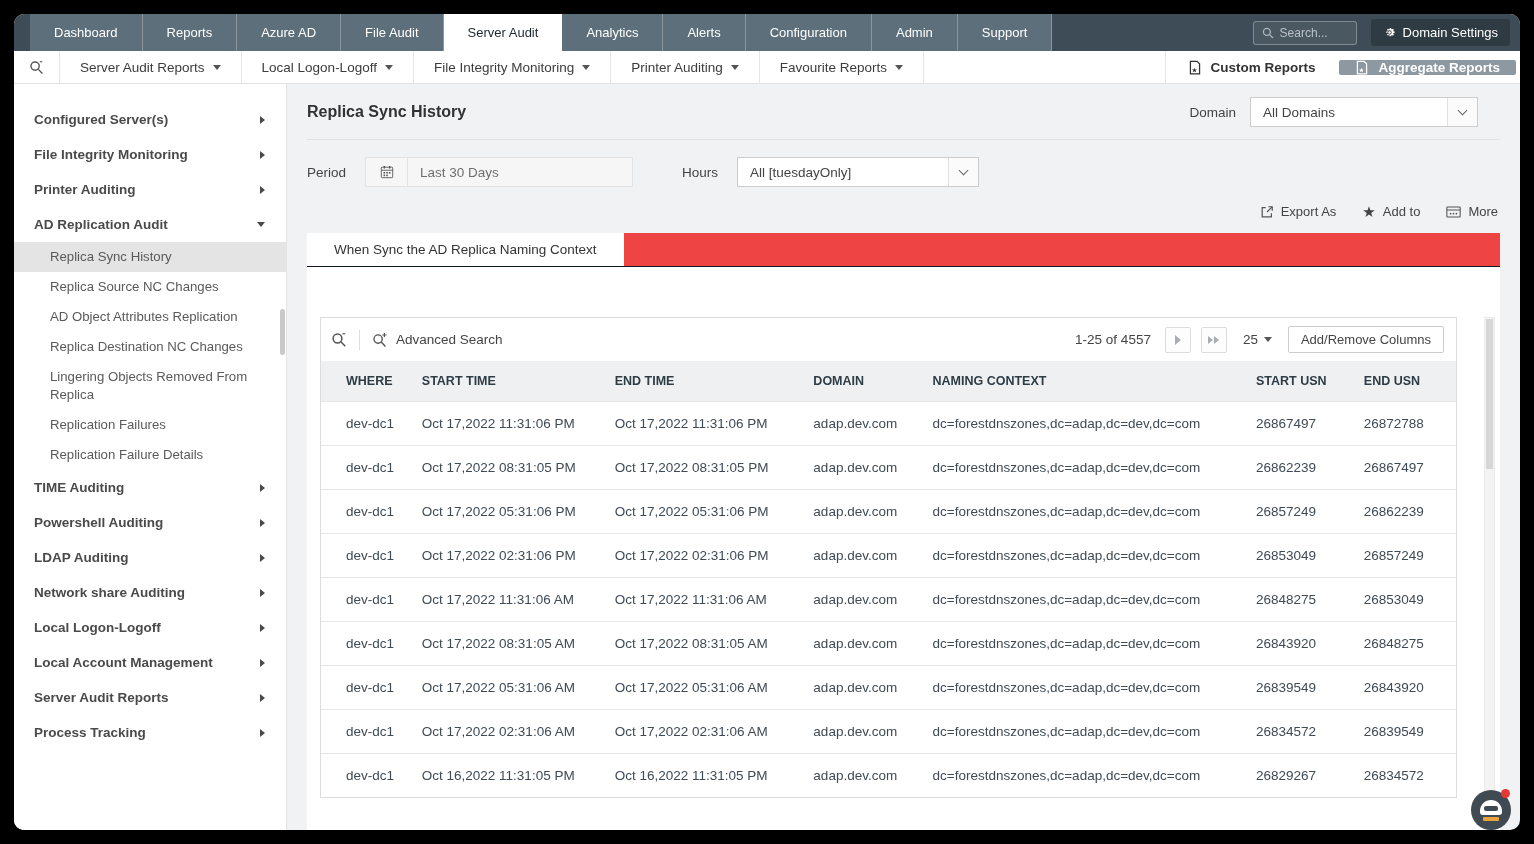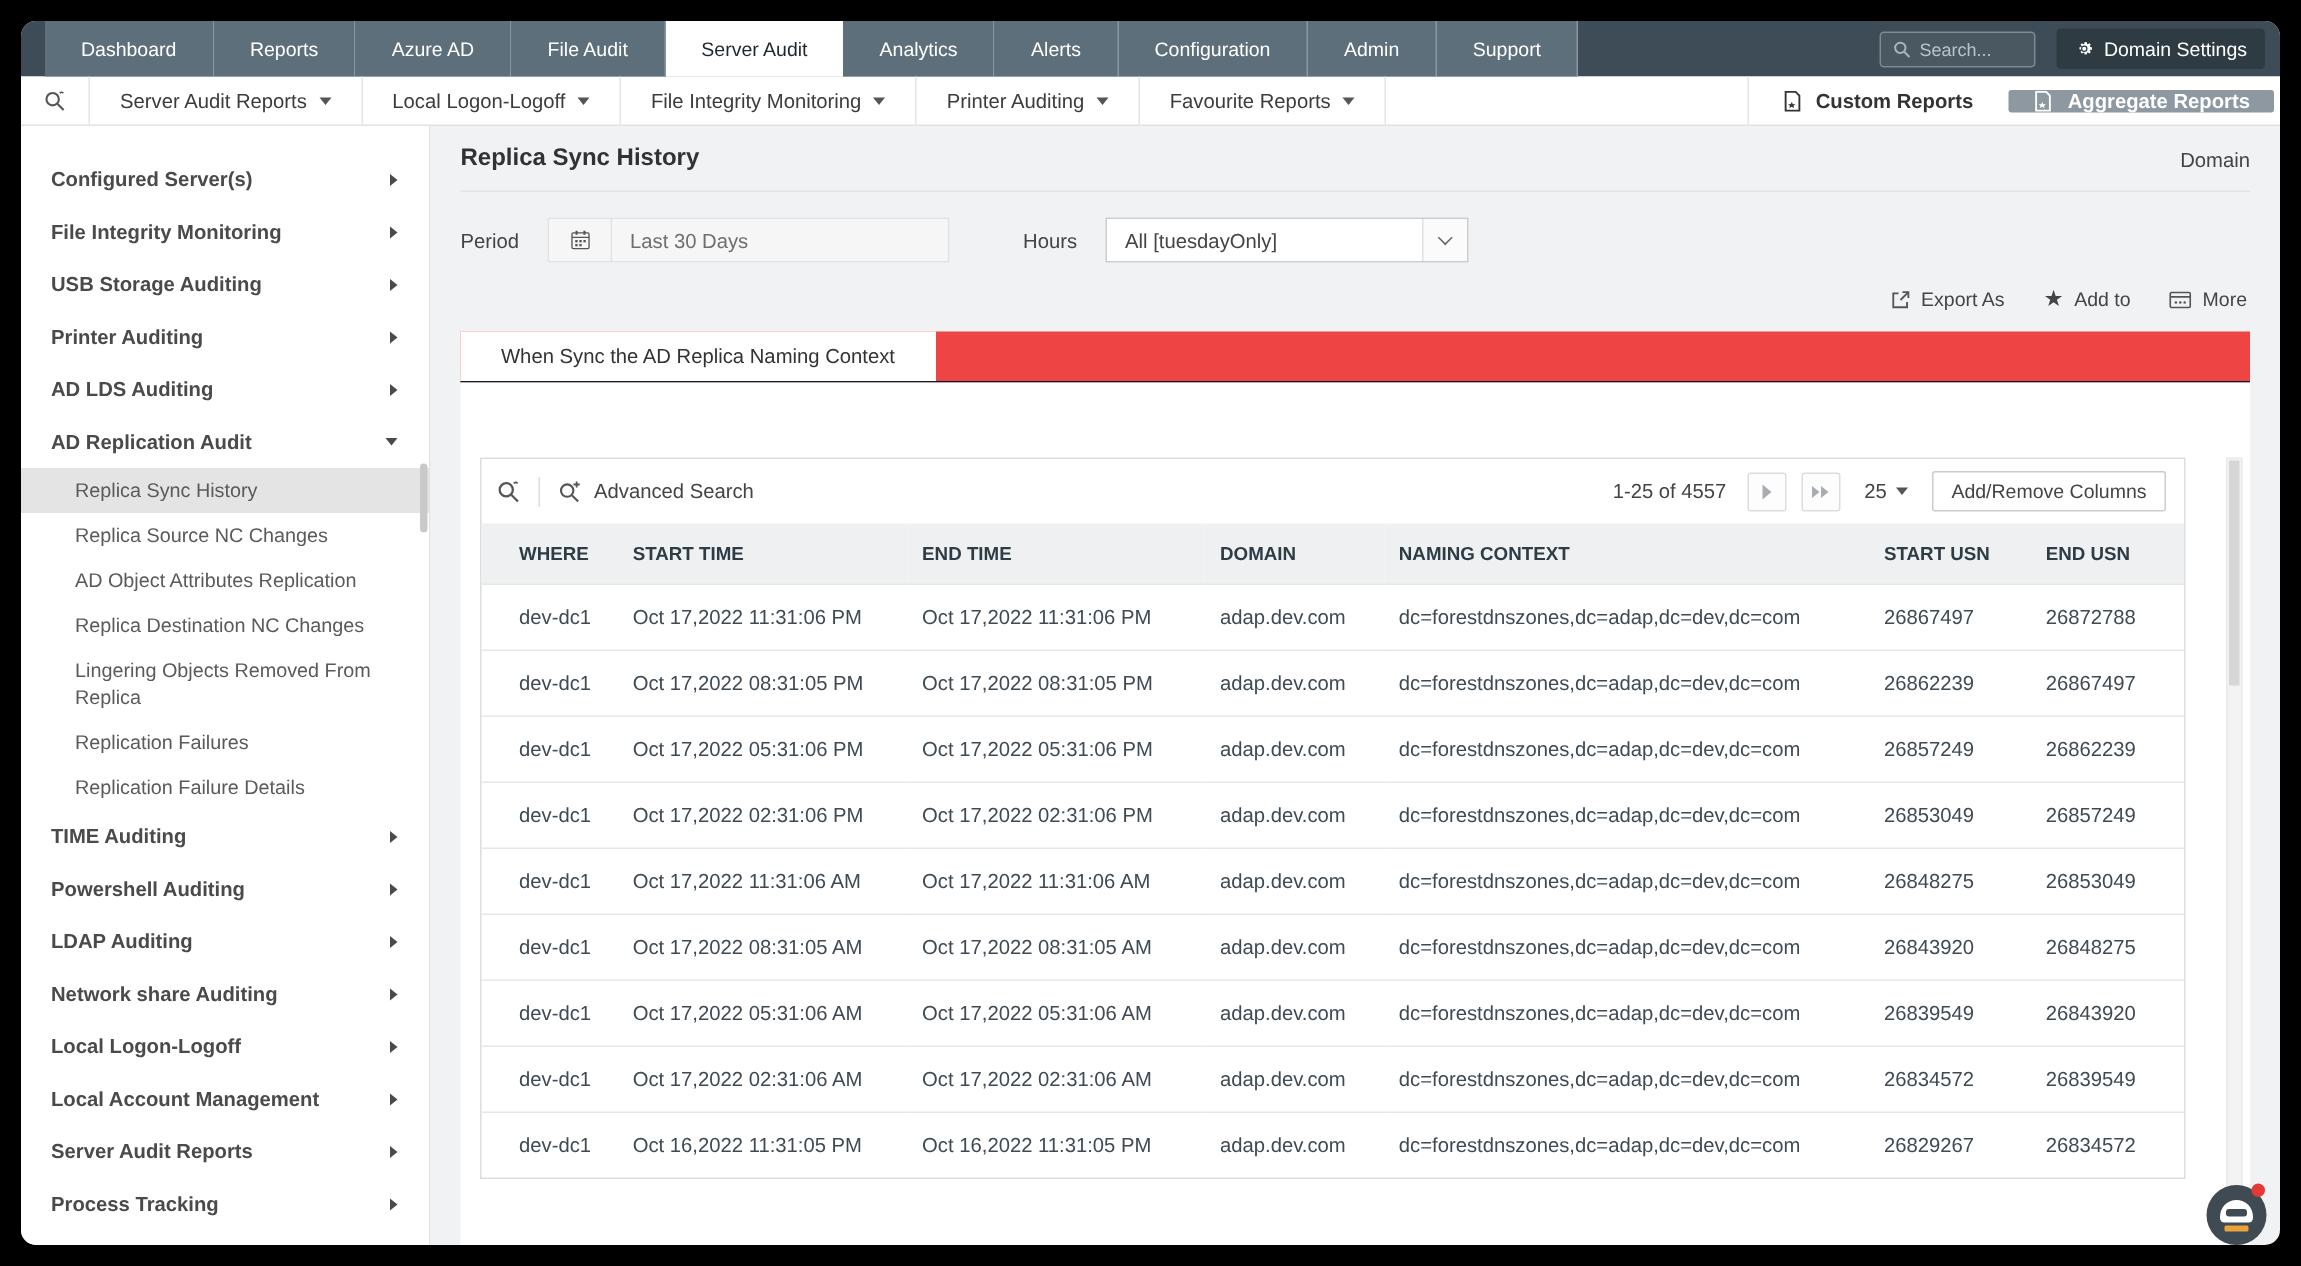--- a/index.html
+++ b/index.html
@@ -181,29 +181,21 @@
       <div class="side-scroll-thumb"></div>
     <div class="side-item">
           <span>Configured Server(s)</span>
           <i class="caret-r"></i>
         </div>
         <div class="side-item">
           <span>File Integrity Monitoring</span>
           <i class="caret-r"></i>
         </div>
         <div class="side-item">
-          <span>USB Storage Auditing</span>
-          <i class="caret-r"></i>
-        </div>
-        <div class="side-item">
           <span>Printer Auditing</span>
-          <i class="caret-r"></i>
-        </div>
-        <div class="side-item">
-          <span>AD LDS Auditing</span>
           <i class="caret-r"></i>
         </div>
         <div class="side-item">
           <span>AD Replication Audit</span>
           <i class="caret-dn"></i>
         </div>
         <div class="side-sub sel">Replica Sync History</div>
         <div class="side-sub">Replica Source NC Changes</div>
         <div class="side-sub">AD Object Attributes Replication</div>
         <div class="side-sub">Replica Destination NC Changes</div>
@@ -242,20 +234,26 @@
           <span>Process Tracking</span>
           <i class="caret-r"></i>
         </div>
       </aside>
 
     <main>
       <div class="main-header">
         <h1 class="page-title">Replica Sync History</h1>
         <div class="domain-ctl">
           <span>Domain</span>
+          <div class="select domain-select">
+            <span class="val">All Domains</span>
+            <span class="chev-cell">
+                <i class="chev"></i>
+              </span>
+          </div>
         </div>
       </div>
 
       <div class="filters">
         <span class="flabel">Period</span>
         <div class="period-input">
           <span class="cal-cell">
             <svg width="14" height="14" viewBox="0 0 16 16" fill="none" stroke="#555">
                 <rect x="1.5" y="2.5" width="13" height="12" rx="1"></rect>
                 <path d="M1.5 6h13"></path>

